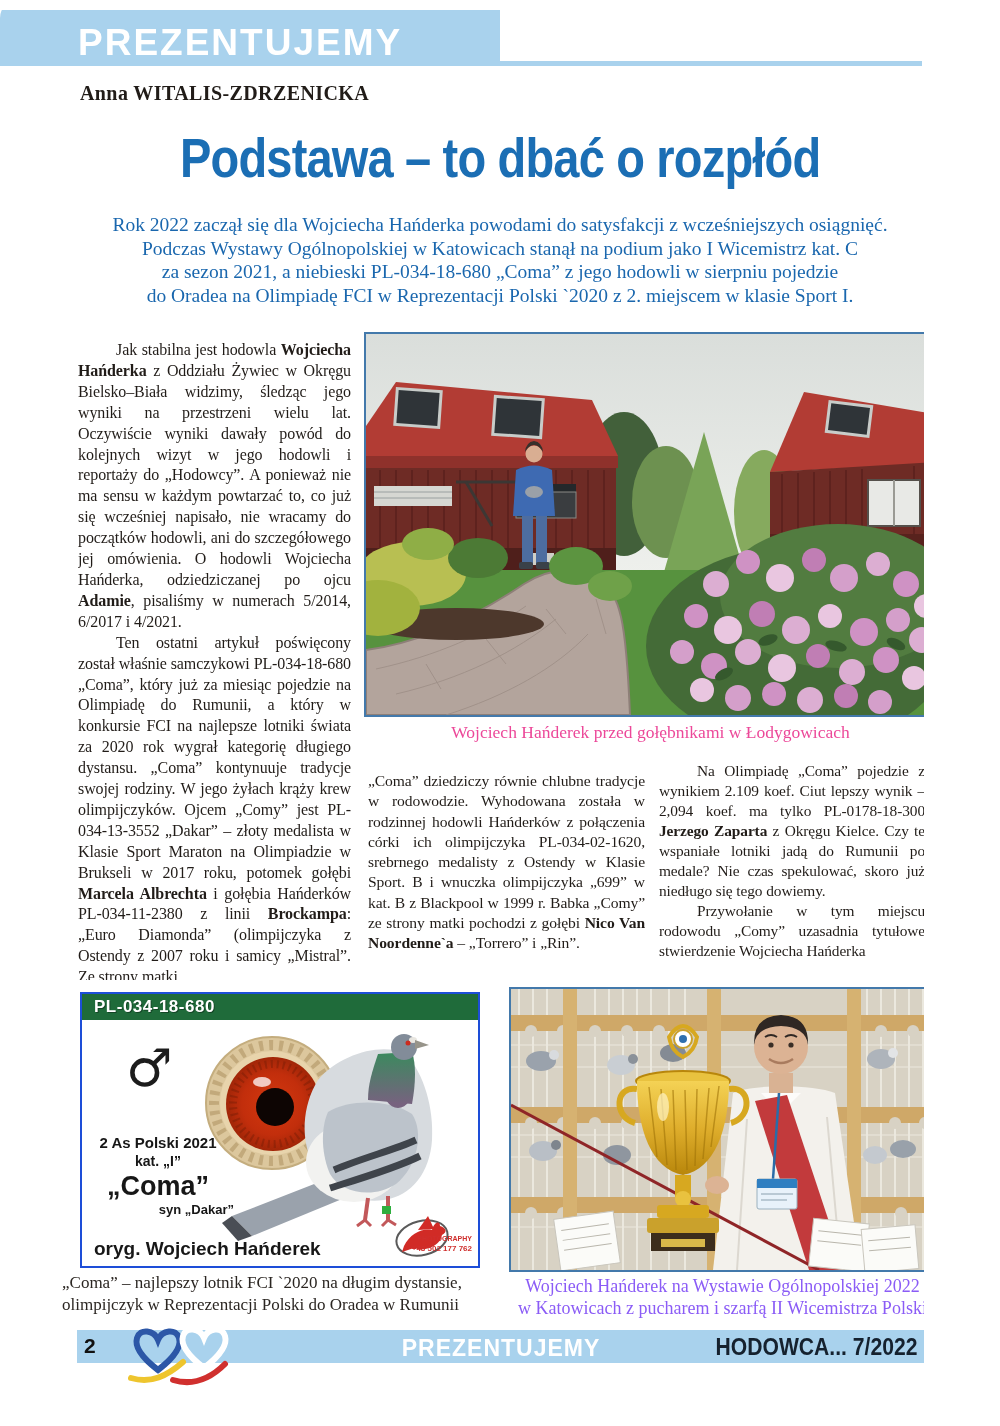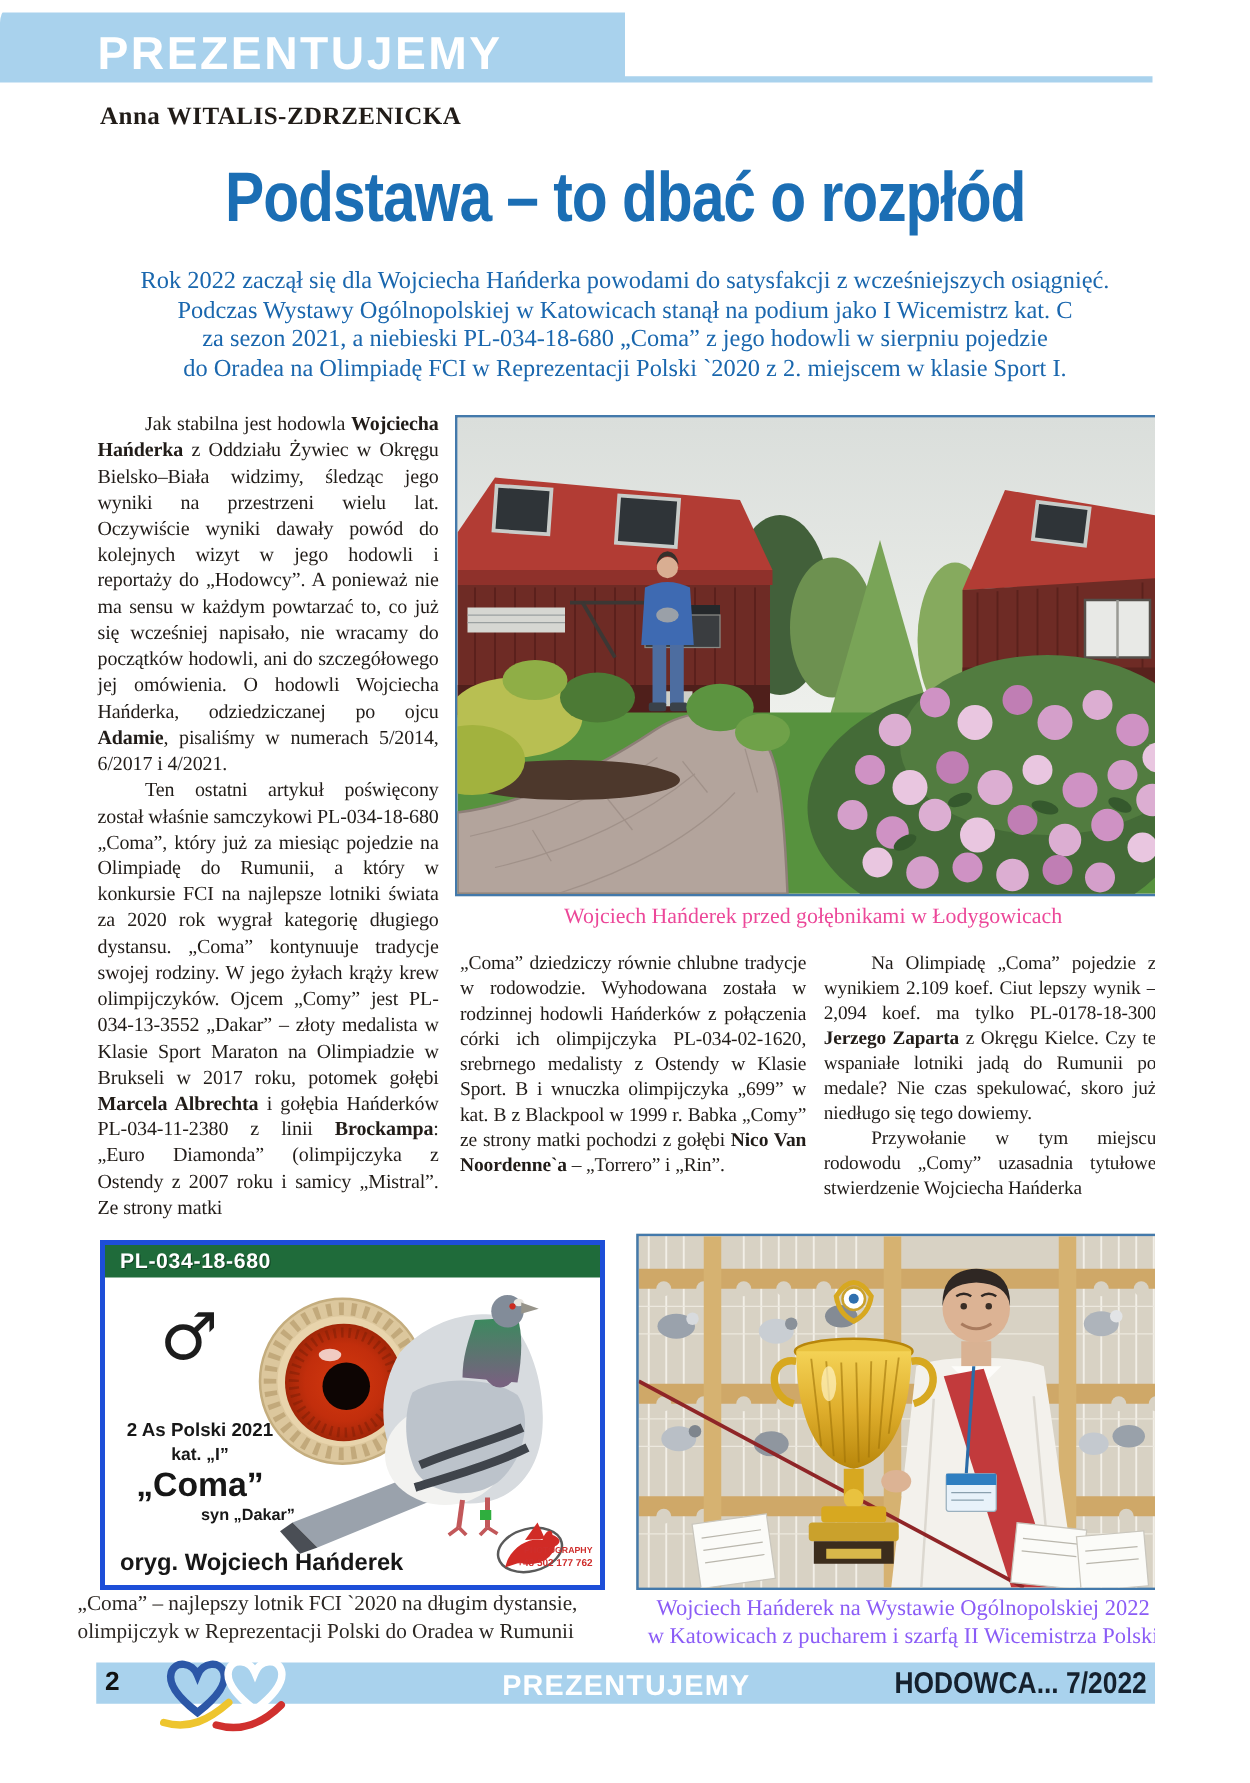--- a/index.html
+++ b/index.html
@@ -13,34 +13,34 @@
   #banner-strip{left:500px;top:61px;width:422px;height:5px;background:#a9d2ed;}
   #author{left:80px;top:82px;font-size:20px;font-weight:bold;letter-spacing:.4px;}
   #title{left:0;top:130px;width:1000px;text-align:center;color:#1b6eb4;
          font-family:"Liberation Sans",sans-serif;font-weight:bold;font-size:56px;line-height:1;}
   #title>span{display:inline-block;transform:scaleX(.84);transform-origin:center;letter-spacing:-1px;}
   #lead{left:60px;top:213px;width:880px;text-align:center;color:#1a67ae;font-weight:normal;
         font-size:19.5px;line-height:23.6px;}
   
   .col{text-align:justify;}
   .col p{margin:0;text-indent:38px;}
-  .col p.ni{text-indent:0;}
+  .col p.ni{text-indent:0;margin-top:10px;}
   .b{font-weight:bold;}
   #col1{left:78px;top:330px;width:273px;height:650px;overflow:hidden;
         font-size:16px;line-height:20.9px;letter-spacing:-0.1px;}
   #col2{left:368px;top:761px;width:277px;height:231px;overflow:hidden;
         font-size:15.6px;line-height:20.3px;letter-spacing:-0.1px;}
   #col3{left:659px;top:761px;width:266px;height:232px;overflow:hidden;
         font-size:15.4px;line-height:20px;letter-spacing:-0.1px;}
   
   #main-photo{left:364px;top:332px;width:569px;height:381px;border:2px solid #4379ab;background:#dfe2de;}
   #main-photo svg{display:block;width:100%;height:100%;}
   #main-caption{left:364px;top:722px;width:573px;text-align:center;font-size:17.5px;color:#ec4899;}
   
-  #card{left:80px;top:992px;width:396px;height:272px;border:4px solid #1d4ed8;background:#fff;}
+  #card{left:80px;top:992px;width:396px;height:272px;border:2px solid #1d4ed8;background:#fff;}
   #card-bar{left:0;top:0;width:100%;height:26px;background:#1f6b3a;box-sizing:border-box;
             padding:3px 0 0 12px;font-family:"Liberation Sans",sans-serif;font-weight:bold;
             font-size:17px;color:#fff;letter-spacing:.5px;text-shadow:1px 1px 0 rgba(0,0,0,.35);}
   #card-art{left:0;top:26px;width:396px;height:246px;}
   .cardtxt{font-family:"Liberation Sans",sans-serif;font-weight:bold;color:#171717;}
   #card-sex{left:44px;top:48px;font-size:52px;line-height:1;font-family:"DejaVu Sans",sans-serif;
             font-weight:bold;color:#1c1c1c;}
   #card-a1{left:0;top:140px;width:152px;text-align:center;font-size:15px;}
   #card-a2{left:0;top:159px;width:152px;text-align:center;font-size:14px;}
   #card-name{left:0;top:177px;width:152px;text-align:center;font-size:27px;}

